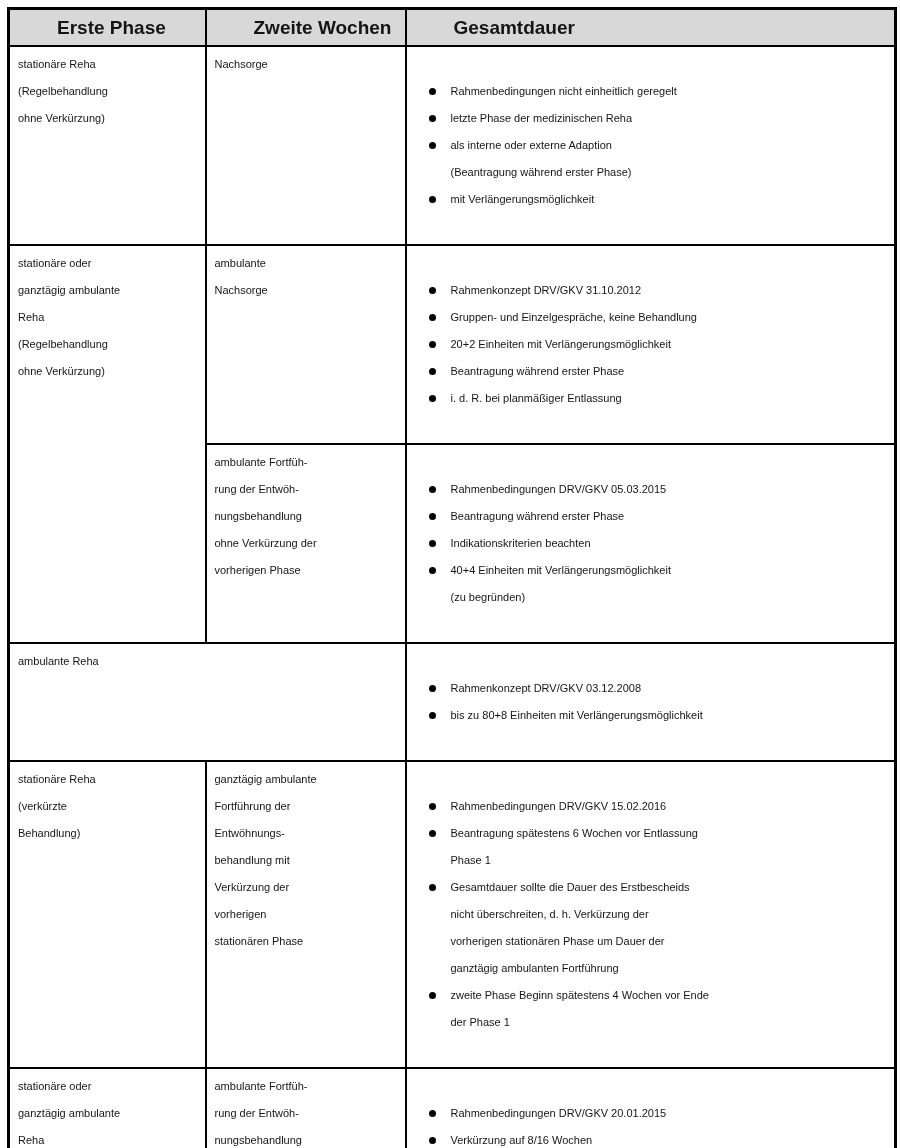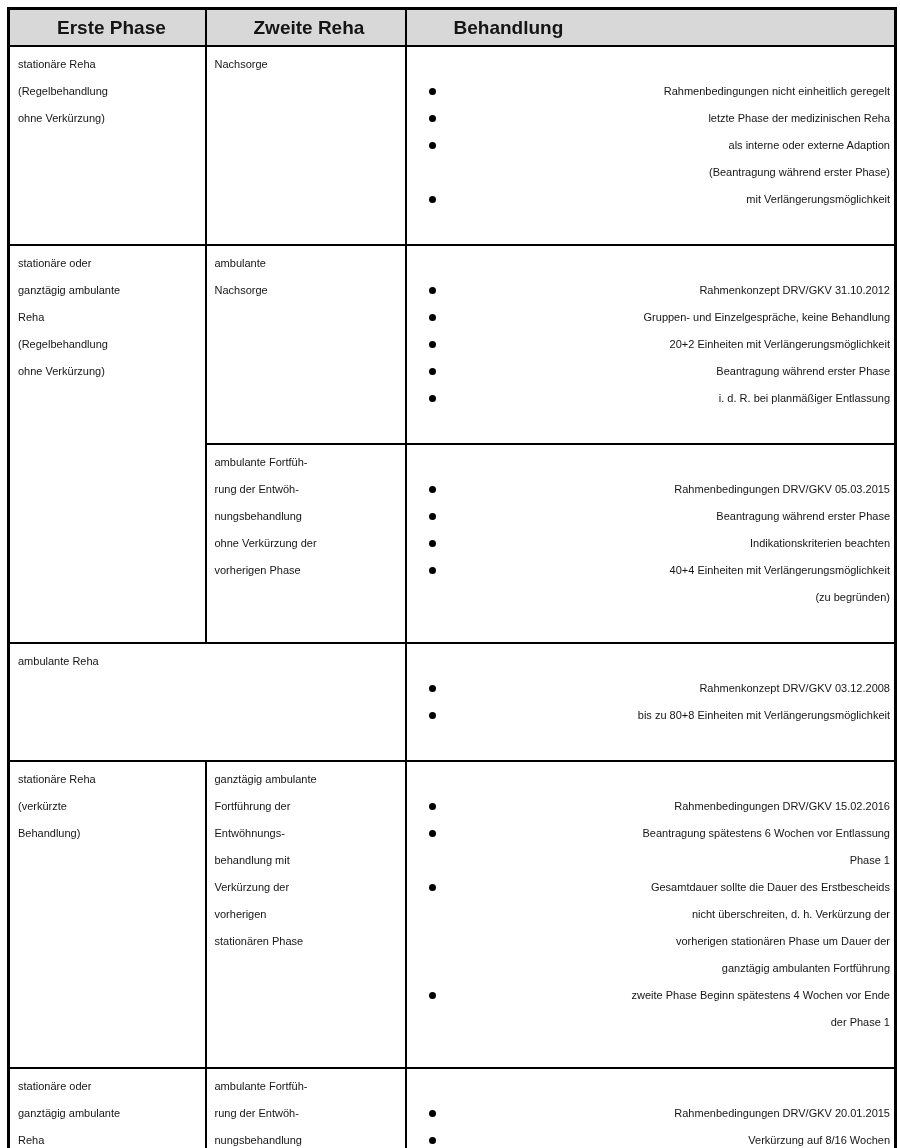--- a/index.html
+++ b/index.html
@@ -50,21 +50,20 @@
   tr.h-r2b  { height: 150px; }
   tr.h-r3   { height: 57px; border-radius: 13px; }
   tr.h-r4   { height: 247px; }
   tr.h-r5   { height: 141px; }
 
   td.remarks-cell { padding-left: 6px; padding-right: 4px; }
   ul.bullet-list {
     margin: 0;
     padding: 0;
     list-style: none;
-    text-align: right;
   }
   ul.bullet-list li {
     position: relative;
     padding-left: 36px;
     margin: 0;
     white-space: pre-line;
   }
   ul.bullet-list li::before {
     content: "";
     position: absolute;
@@ -82,22 +81,22 @@
 <div class="page">
   <table class="reha-table">
     <colgroup>
       <col style="width:197px">
       <col style="width:200px">
       <col style="width:490px">
     </colgroup>
     <thead>
       <tr class="h-head">
         <th>Erste Phase</th>
-        <th>Zweite Reha</th>
-        <th>Behandlung</th>
+        <th>Zweite Wochen</th>
+        <th>Gesamtdauer</th>
       </tr>
     </thead>
     <tbody>
       <tr class="h-r1">
         <td class="phase-cell">stationäre Reha
 (Regelbehandlung
 ohne Verkürzung)</td>
         <td class="phase-cell">Nachsorge</td>
         <td class="remarks-cell">
           <ul class="bullet-list"><li>Rahmenbedingungen nicht einheitlich geregelt</li><li>letzte Phase der medizinischen Reha</li><li>als interne oder externe Adaption

